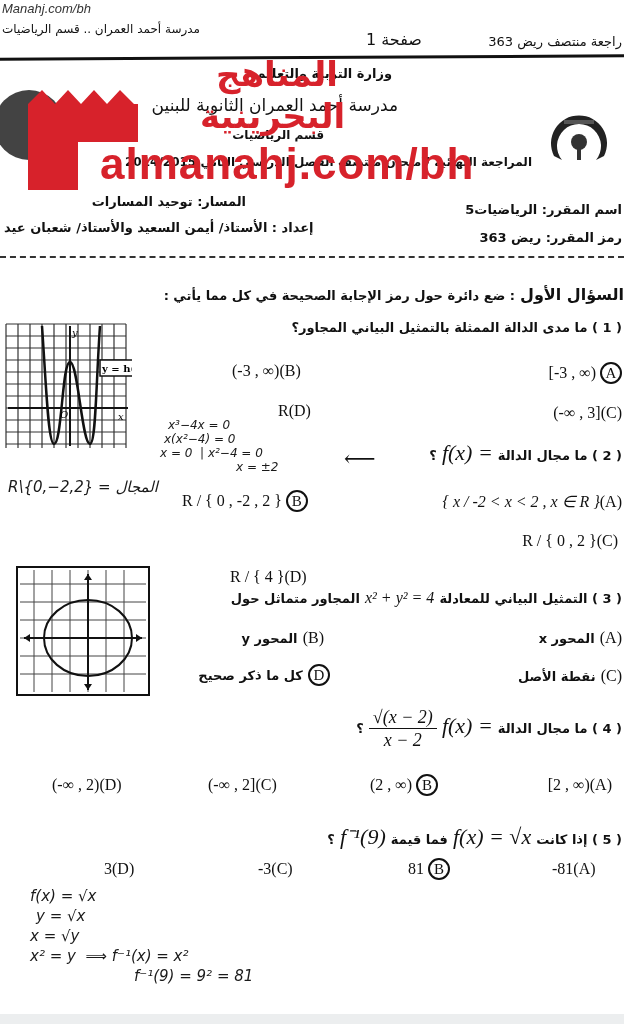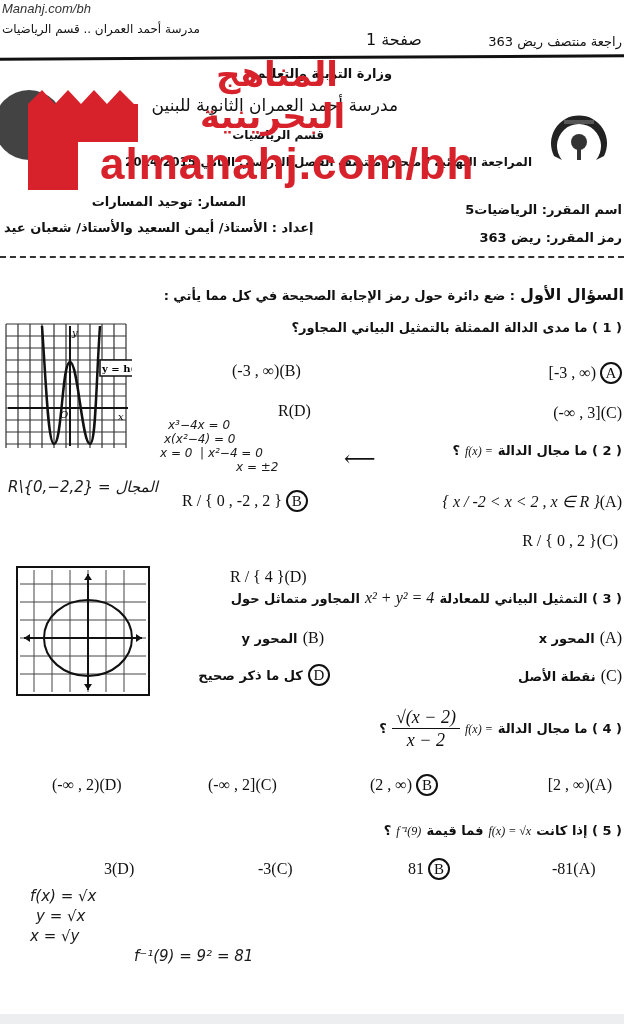--- a/index.html
+++ b/index.html
@@ -8,21 +8,21 @@
   .abs { position: absolute; }
   .rtl { direction: rtl; }
   .hand { font-family: "DejaVu Sans", sans-serif; font-style: italic; color: #1a1a1a; }
   .watermark-top { font-family: "Liberation Sans", sans-serif; font-size: 13px; color: #333; font-style: italic; }
   .circled { display: inline-block; border: 2px solid #111; border-radius: 50%; width: 22px; height: 22px; line-height: 18px; text-align: center; font-size: 15px; }
   .opt { font-family: "Liberation Serif", serif; font-size: 16px; white-space: nowrap; }
   .arabic { font-family: "DejaVu Sans", sans-serif; font-size: 13px; font-weight: bold; white-space: nowrap; }
   .frac { display: inline-flex; flex-direction: column; align-items: center; vertical-align: middle; font-style: italic; font-family: "Liberation Serif", serif; font-size: 18px; line-height: 22px; }
   .frac .num { border-bottom: 1.5px solid #111; padding: 0 4px; }
   .frac .den { padding: 0 4px; }
-  .math { font-family: "Liberation Serif", serif; font-style: italic; font-size: 12px; }
+  .math { font-family: "Liberation Serif", serif; font-style: italic; font-size: 22px; }
   .red { color: #d7222b; }
   .dashline { border-top: 2px dashed #333; }
   .bottom-bar { background: #eceeef; }
 </style>
 </head>
 <body>
 
 <div class="abs watermark-top" style="left:2px;top:1px;">Manahj.com/bh</div>
 
 <div class="abs arabic rtl" style="left:2px;top:22px;font-size:12px;font-weight:normal;">مدرسة أحمد العمران .. قسم الرياضيات</div>
@@ -219,16 +219,17 @@
   <span>-3</span><span>(C)</span>
 </div>
 <div class="abs opt" style="left:104px;top:860px;">
   <span>3</span><span>(D)</span>
 </div>
 
 <div class="abs hand" style="left:30px;top:886px;font-size:15px;line-height:20px;">
   <div>f(x) = √x</div>
   <div style="margin-left:6px;">y = √x</div>
   <div>x = √y</div>
+  <div><span>x² = y</span> &nbsp;<span>⟹ f⁻¹(x) = x²</span></div>
   <div style="margin-left:104px;">f⁻¹(9) = 9² = 81</div>
 </div>
 
 <div class="abs bottom-bar" style="left:0;top:1014px;width:624px;height:10px;"></div>
 
 </body></html>

